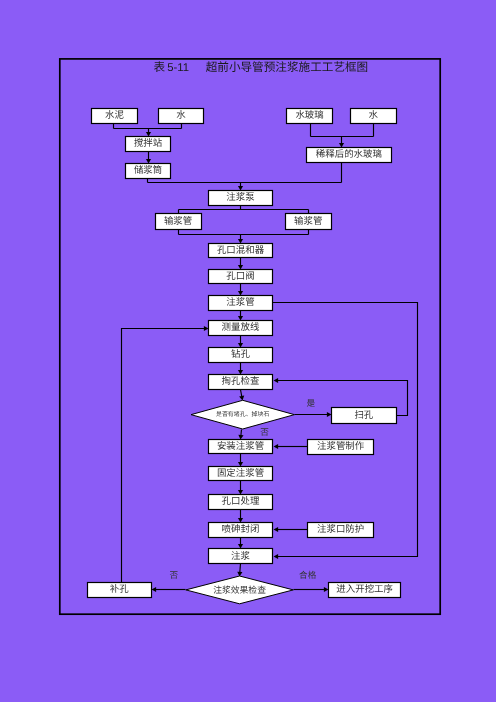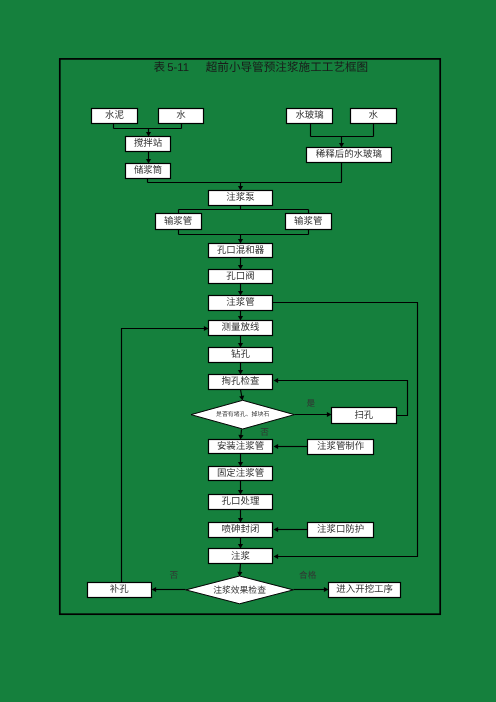--- a/index.html
+++ b/index.html
@@ -1,18 +1,18 @@
 <!DOCTYPE html>
 <html lang="zh-CN"><head>
 <meta charset="utf-8">
 <title>flowchart</title>
 <style>
   html,body{margin:0;padding:0;background:#ffffff;}
   body{width:496px;height:702px;overflow:hidden;font-family:"Liberation Serif",serif;}
-  #sheet{position:relative;width:496px;height:702px;background:#15803d;}
+  #sheet{position:relative;width:496px;height:702px;background:#8b5cf6;}
   svg#flow{display:block;width:496px;height:702px;}
   .bx{fill:#ffffff;stroke:#000000;stroke-width:1.2;}
   .dm{fill:#ffffff;stroke:#000000;stroke-width:1.0;}
   .ln{stroke:#000000;stroke-width:1.15;fill:none;stroke-linecap:butt;stroke-linejoin:miter;}
   .ar{fill:#000000;stroke:none;}
   .frame{fill:none;stroke:#000000;stroke-width:1.7;}
   #flow text{font-family:"Liberation Serif",serif;fill:#333333;-webkit-font-smoothing:antialiased;text-rendering:geometricPrecision;}
   .t{font-size:9.45px;text-anchor:middle;dominant-baseline:central;}
   .td{font-size:5.95px;text-anchor:middle;dominant-baseline:central;}
   .td2{font-size:8.8px;text-anchor:middle;dominant-baseline:central;}

